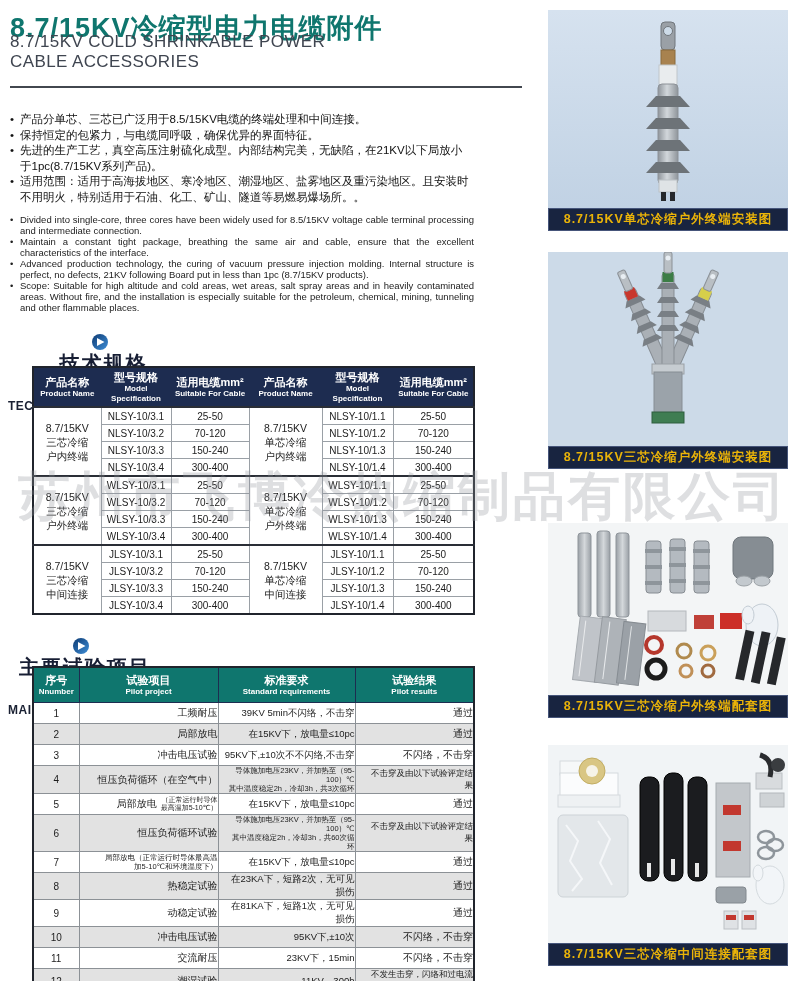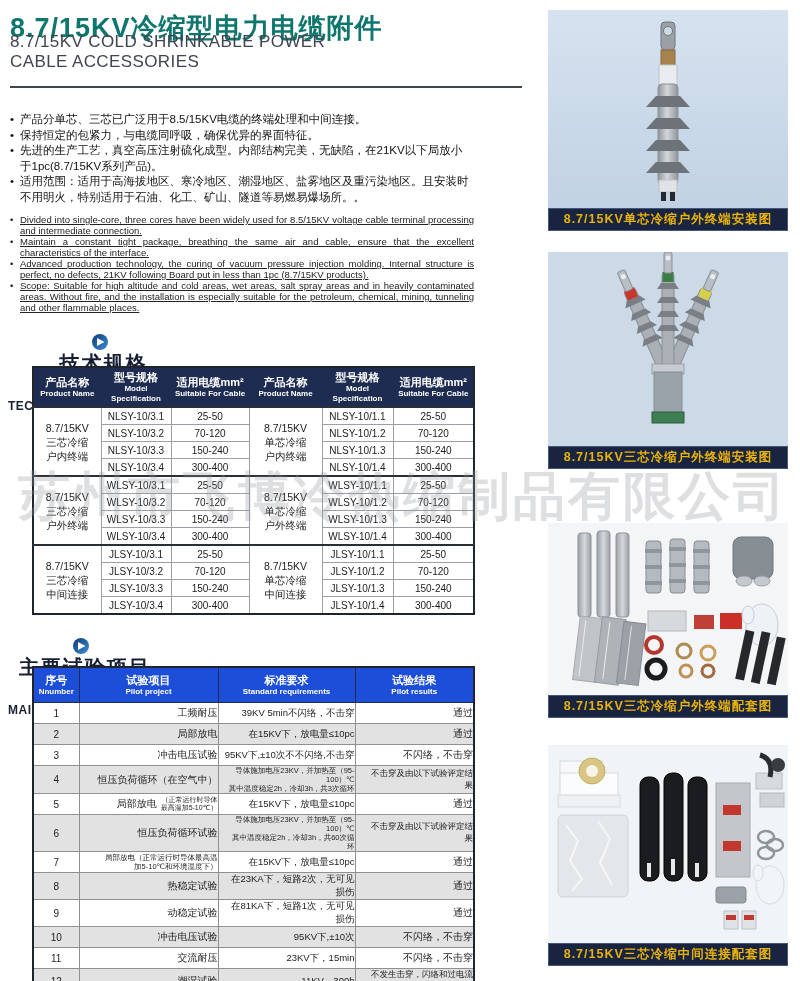--- a/index.html
+++ b/index.html
@@ -12,21 +12,21 @@
   .title-en{position:absolute;left:10px;top:32px;font-size:17px;color:#3f4550;
             line-height:1.2;letter-spacing:.4px;}
   .title-rule{position:absolute;left:10px;top:86px;width:512px;height:2px;background:#42474f;}
 
   
   ul.bullets{position:absolute;left:10px;margin:0;padding:0;list-style:none;}
   ul.bullets li{display:flex;}
   ul.bullets .dot{width:10px;flex:0 0 10px;}
   .cn-bullets{top:112px;width:462px;font-size:11.5px;line-height:15.5px;color:#111;}
   .en-bullets{top:214px;width:464px;font-size:9.5px;line-height:11px;color:#222;}
-  .en-bullets .txt{text-align:justify;text-decoration:underline;}
+  .en-bullets .txt{text-align:justify;}
 
   
   .sect{position:absolute;left:8px;display:flex;align-items:center;flex-direction:column;}
   .sect .cn{font-size:20px;font-weight:bold;color:#161d33;letter-spacing:2px;margin-left:7px;}
   .sect .bar{width:1px;height:18px;background:#333;margin:0 8px 0 9px;}
   .sect .en{font-size:12px;font-weight:bold;color:#1a2133;letter-spacing:.5px;margin-top:4px;}
   .sect-icon{width:16px;height:16px;}
 
   
   table{border-collapse:collapse;table-layout:fixed;}
@@ -37,21 +37,21 @@
   
   .spec-table{position:absolute;left:32px;top:366px;width:441px;border:2px solid #20242c;}
   .spec-table th{background:#1d2c50;color:#fff;border:1px solid #1d2c50;height:36px;padding:1px;}
   .spec-table td{border:1px solid #9aa0a6;font-size:10px;text-align:center;height:16px;
                  padding:0;color:#1c1c1c;background:#fff;}
   .spec-table td.prod{white-space:pre-line;font-size:10.5px;line-height:14px;}
   .spec-table tr.gstart td{border-top:2px solid #2a2e36;}
 
   
   .pilot-table{position:absolute;left:32px;top:666px;width:441px;border:2px solid #20242c;}
-  .pilot-table th{background:#1d4ed8;color:#fff;border:1px solid #1d2c50;height:32px;padding:1px;}
+  .pilot-table th{background:#0f766e;color:#fff;border:1px solid #1d2c50;height:32px;padding:1px;}
   .pilot-table td{border:1px solid #8c9196;font-size:10px;height:20px;padding:0 0 0 6px;
                   text-align:right;color:#1c1c1c;background:#fff;vertical-align:middle;}
   .pilot-table td.no{text-align:center;padding:0;}
   .pilot-table tr.alt td{background:#e2e2e2;}
   .pilot-table td.req{font-size:9.5px;}
   .pilot-table .smalltxt{font-size:7.5px;line-height:9px;white-space:pre-line;display:block;}
   .pilot-table .note{font-size:7px;line-height:8.5px;white-space:pre-line;display:inline-block;
                      vertical-align:middle;margin-left:4px;}
   .pilot-table td.sr{font-size:8.5px;padding-left:8px;}
 

